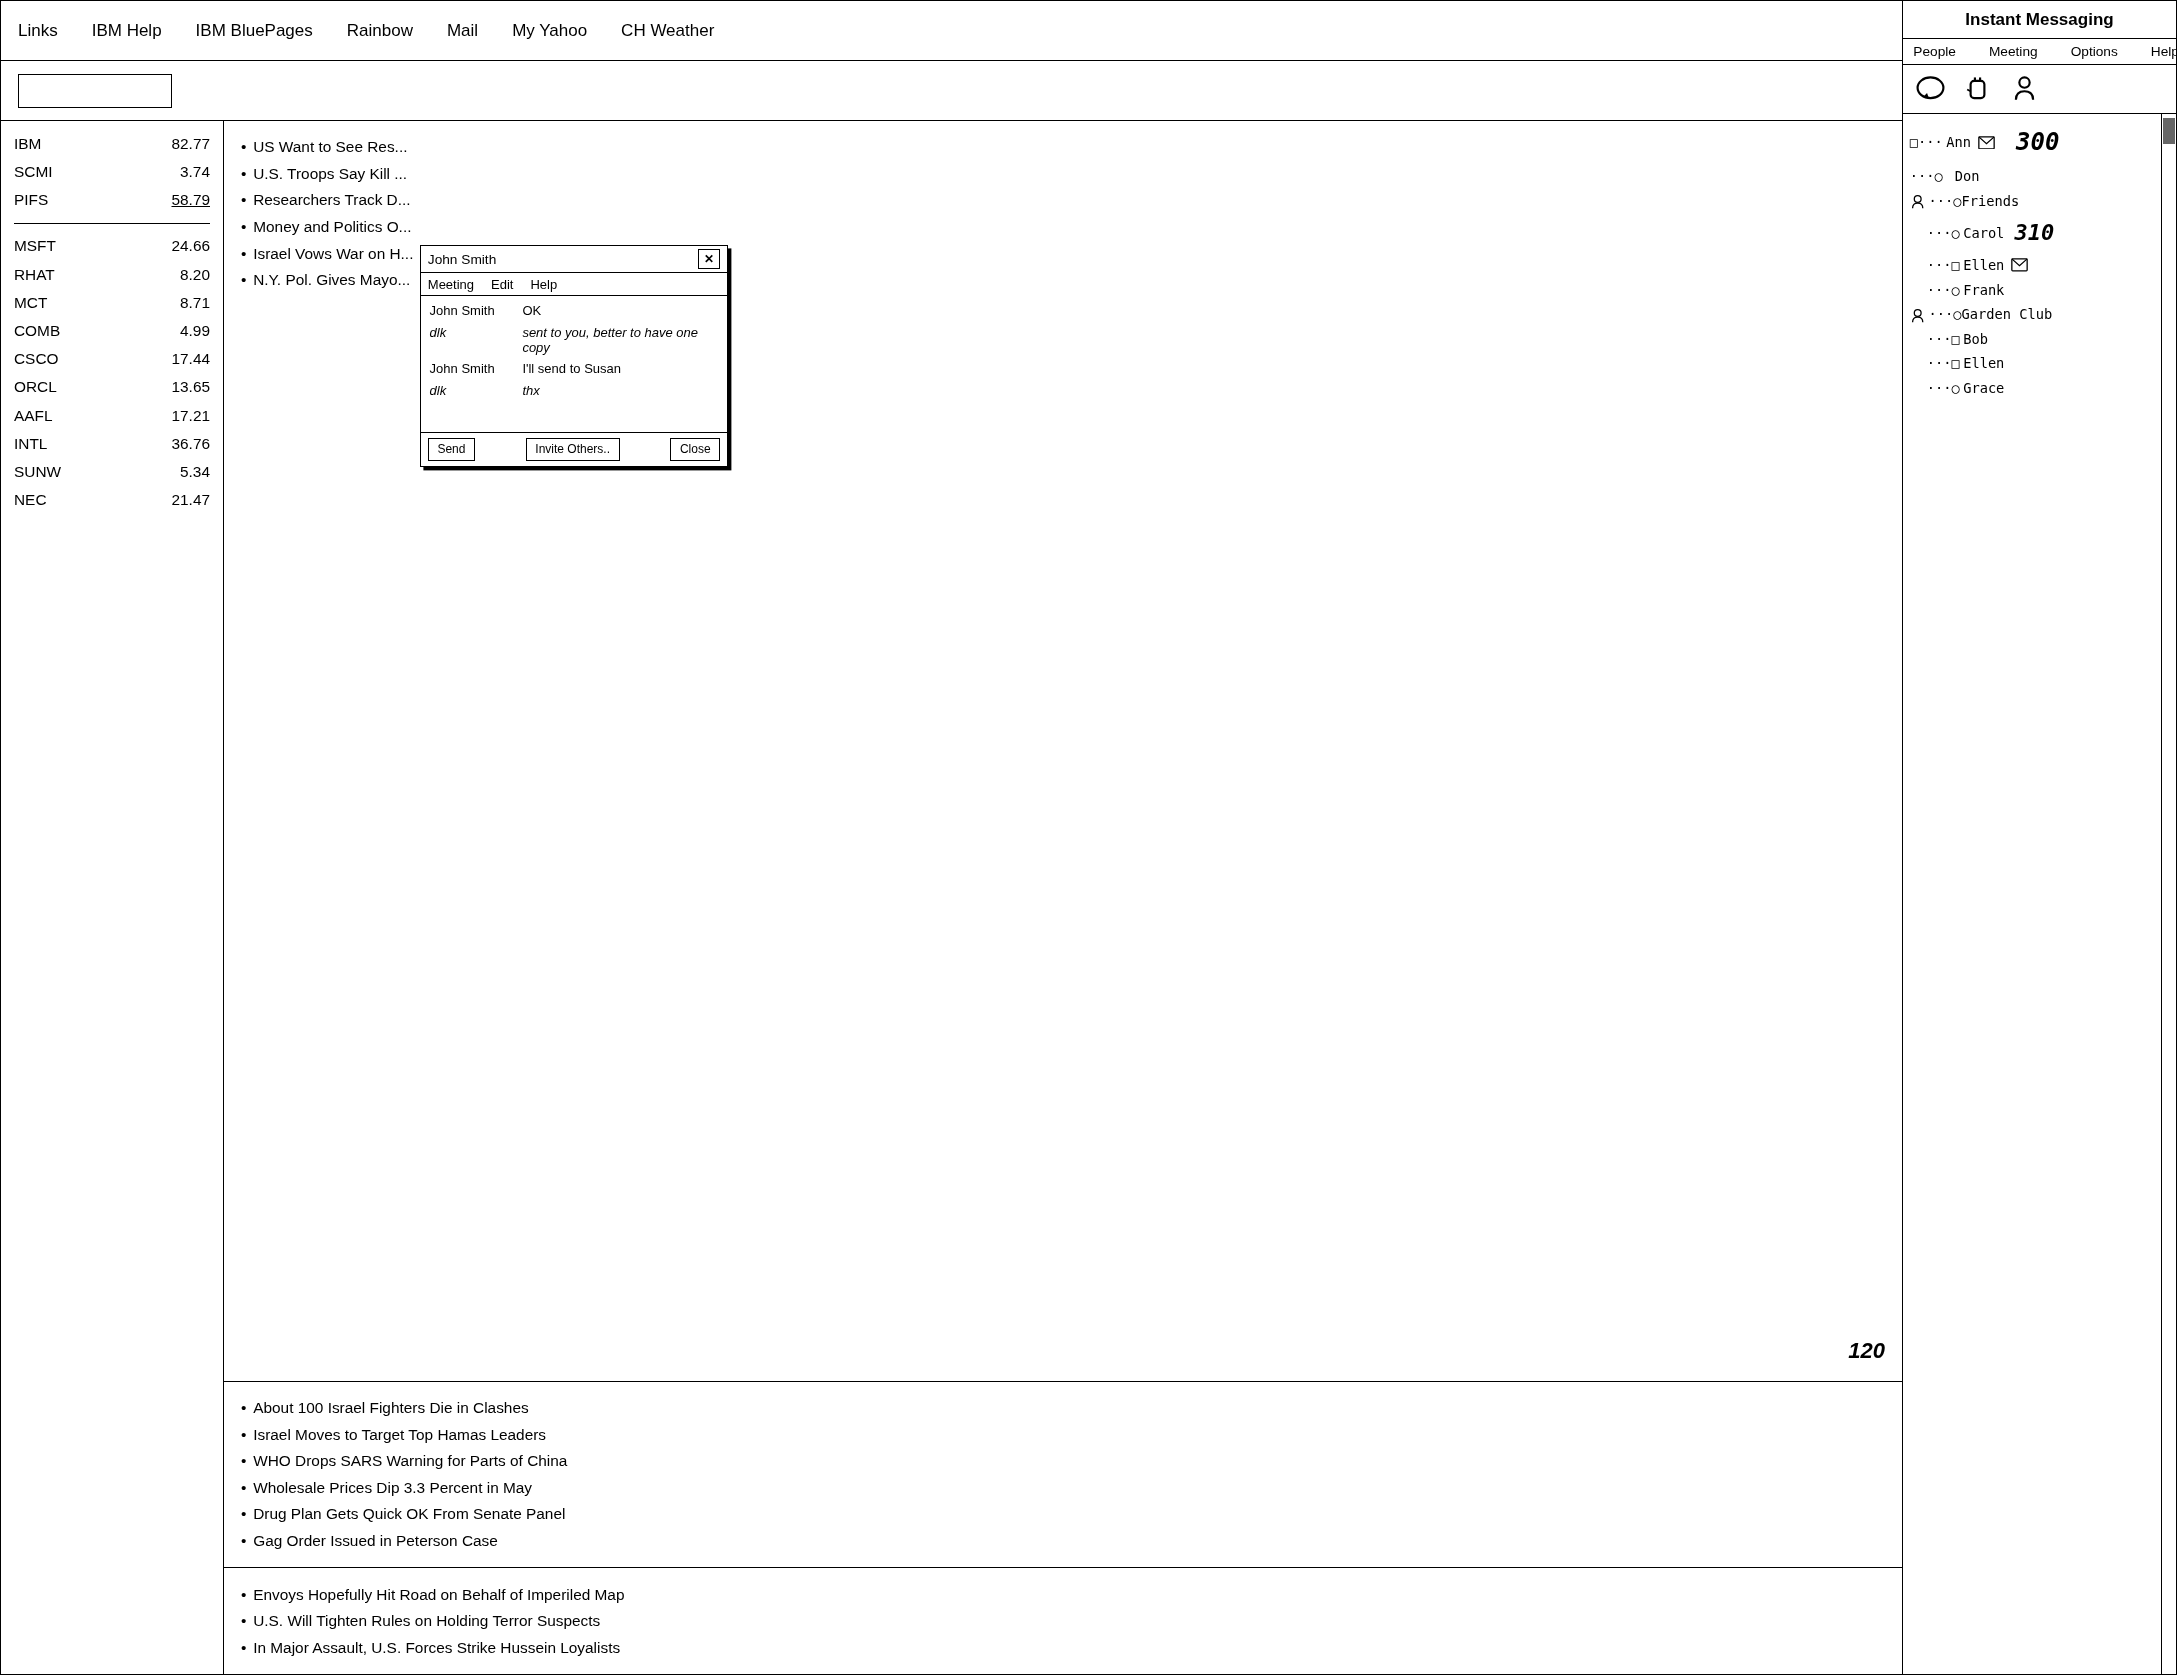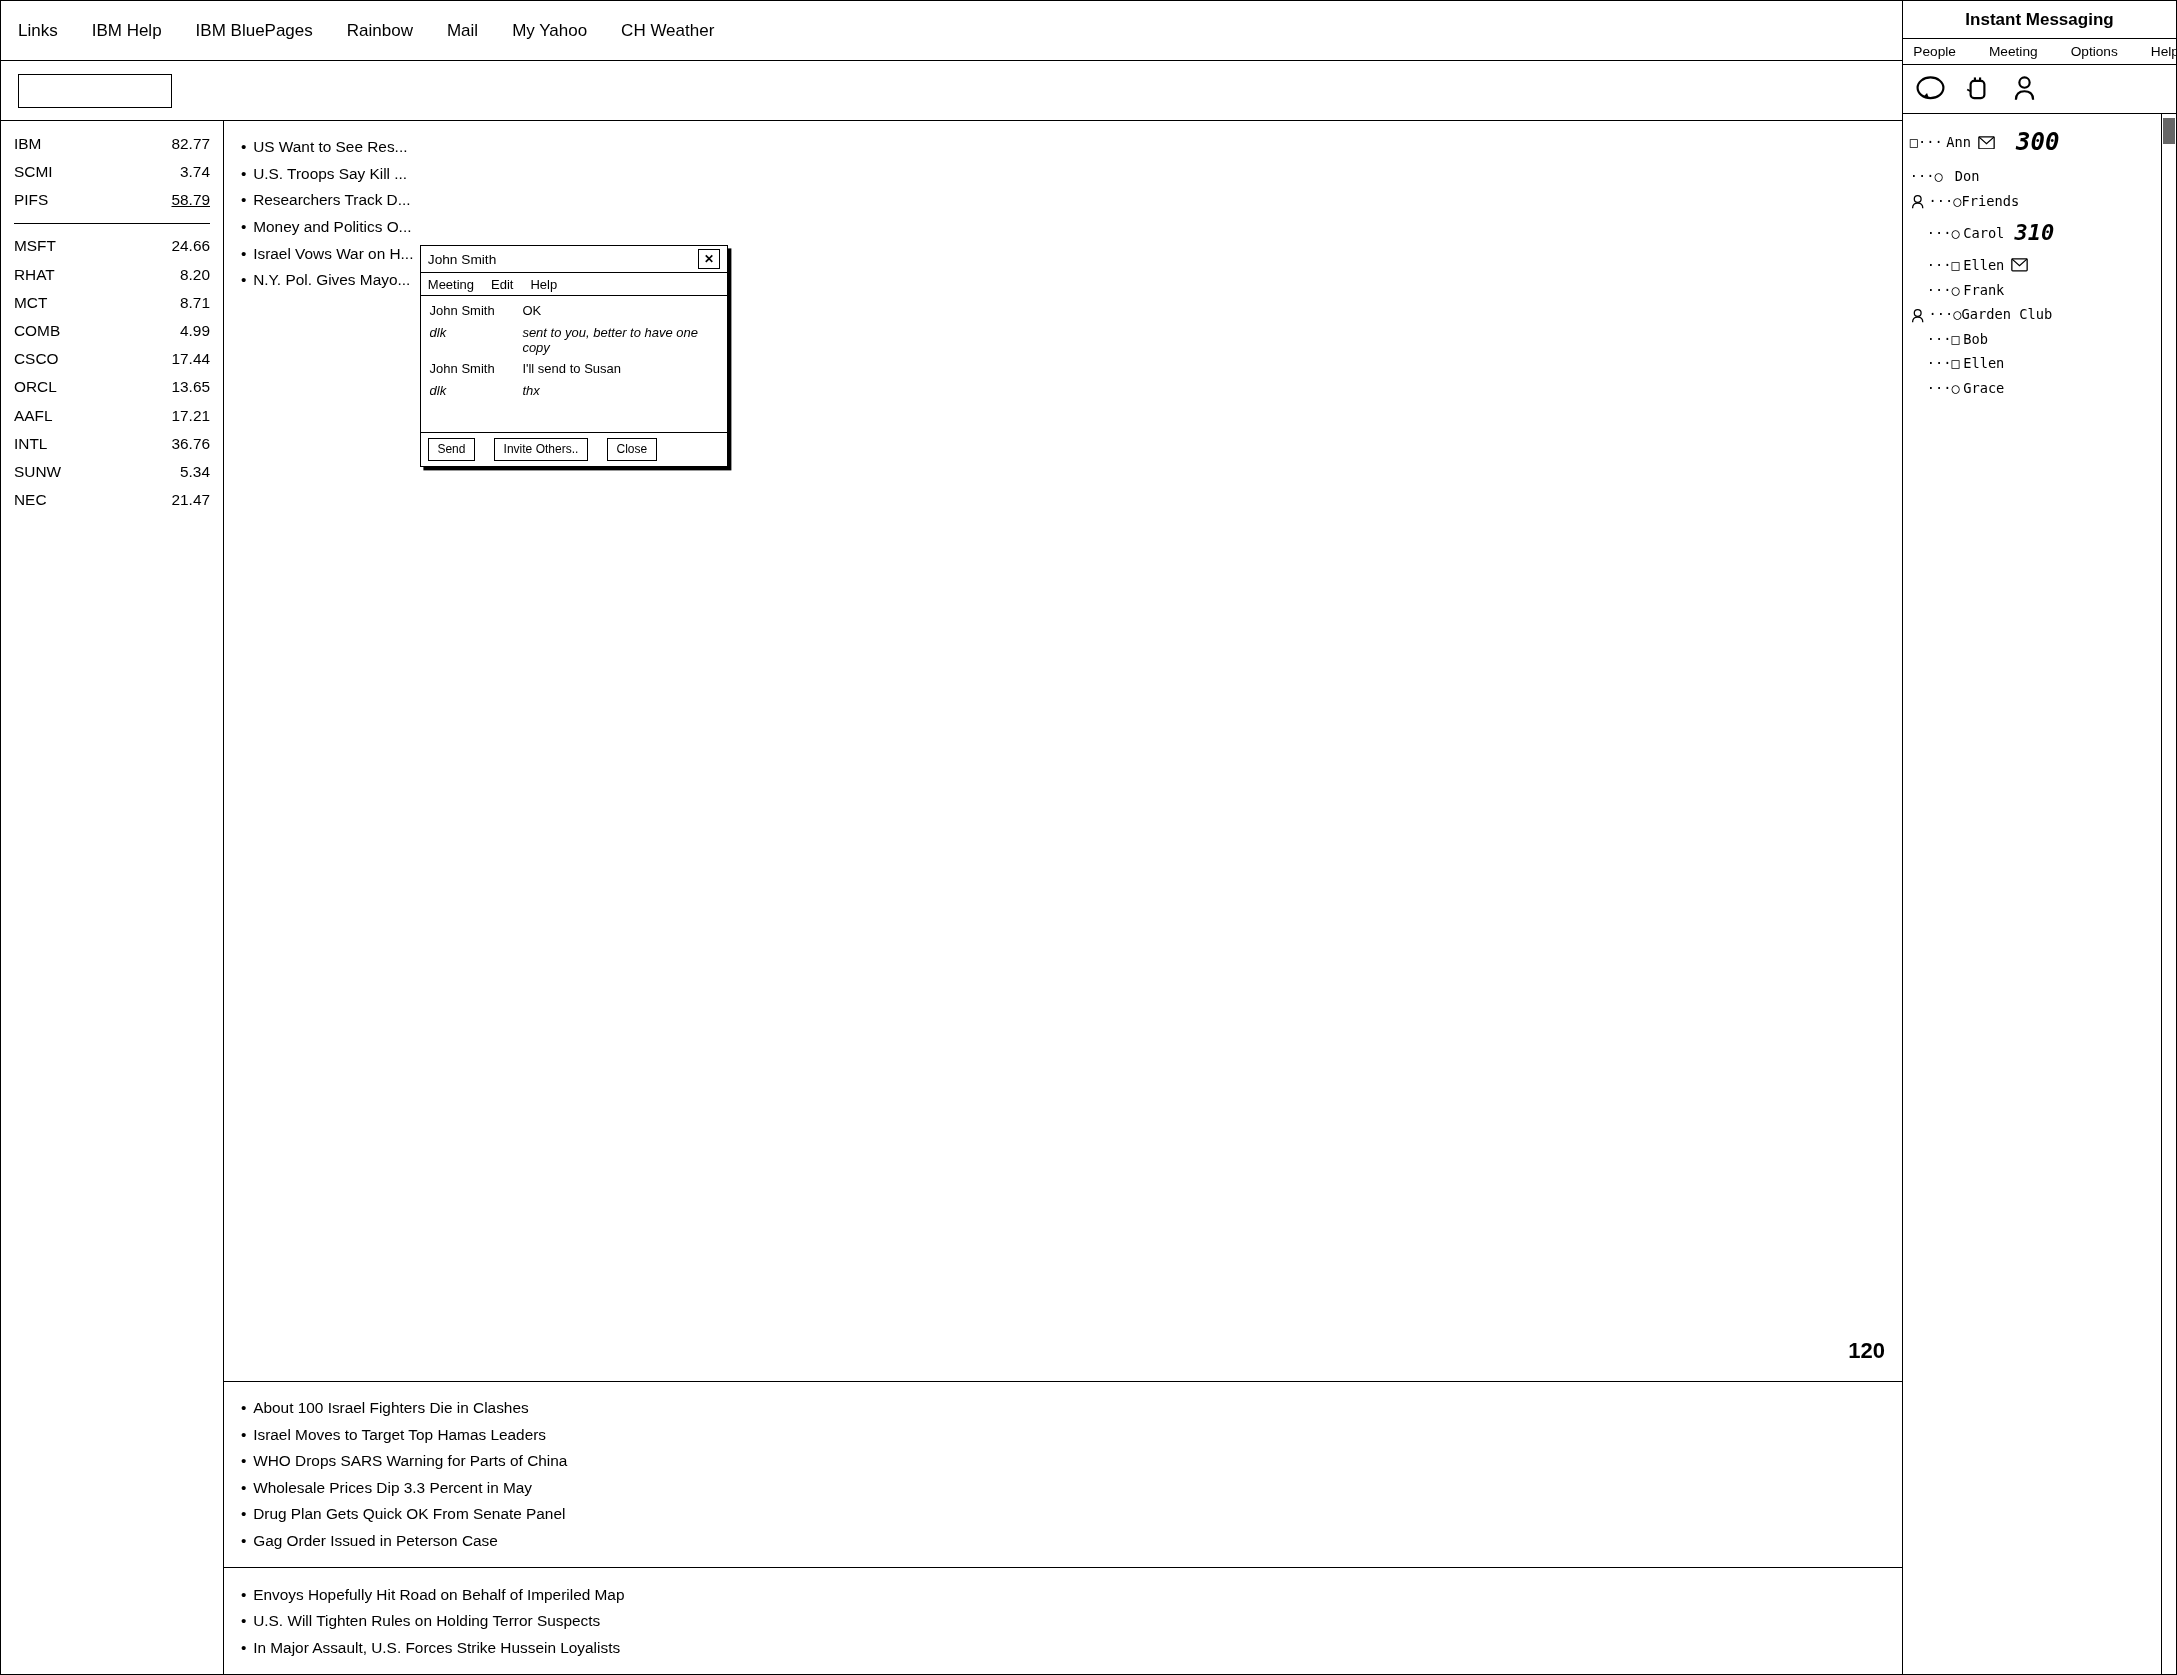--- a/index.html
+++ b/index.html
@@ -140,20 +140,21 @@
 
     .news-section-3 {
       padding: 13px 17px;
     }
 
     
     .number-label {
       position: absolute;
       font-size: 22px;
       font-weight: bold;
+      font-style: italic;
       right: 17px;
       bottom: 17px;
       margin-left: 12px;
     }
 
     
     .im-panel {
       width: 274px;
       border: 1.7px solid #000;
       border-left: none;
@@ -298,21 +299,21 @@
       border: none;
       outline: none;
       font-size: 12px;
       margin-top: 3.4px;
     }
 
     .chat-buttons {
       display: flex;
       gap: 19px;
       padding: 5.1px 6.8px;
-      justify-content: flex-start;
+      justify-content: space-between;
     }
 
     .chat-btn {
       border: 1.7px solid #000;
       padding: 3.4px 8.6px;
       font-size: 12px;
       cursor: pointer;
       background: #fff;
     }
 

